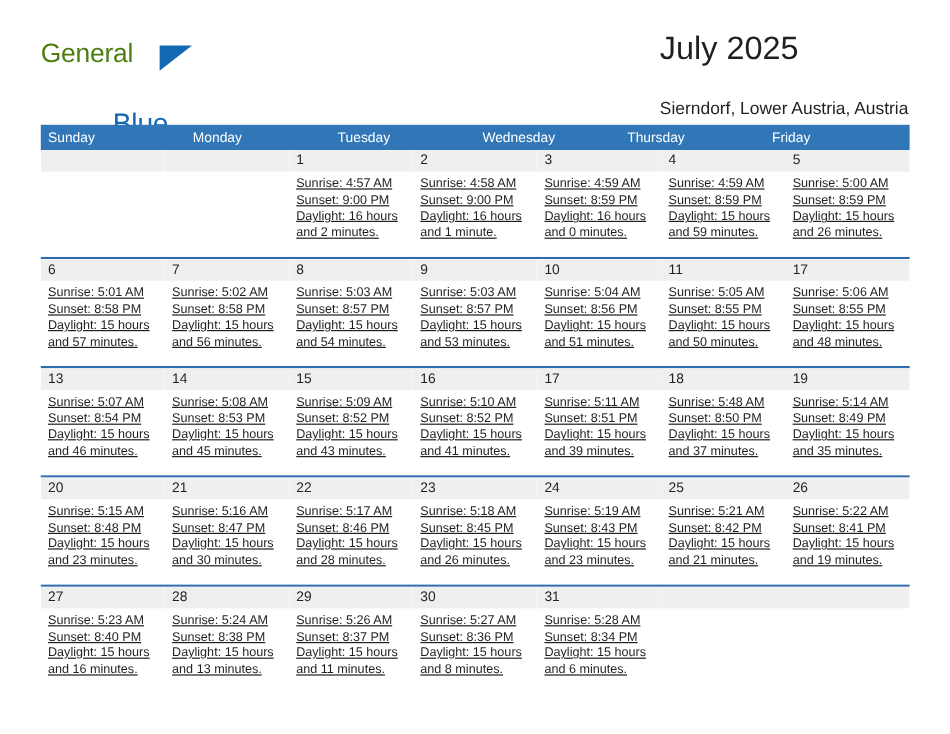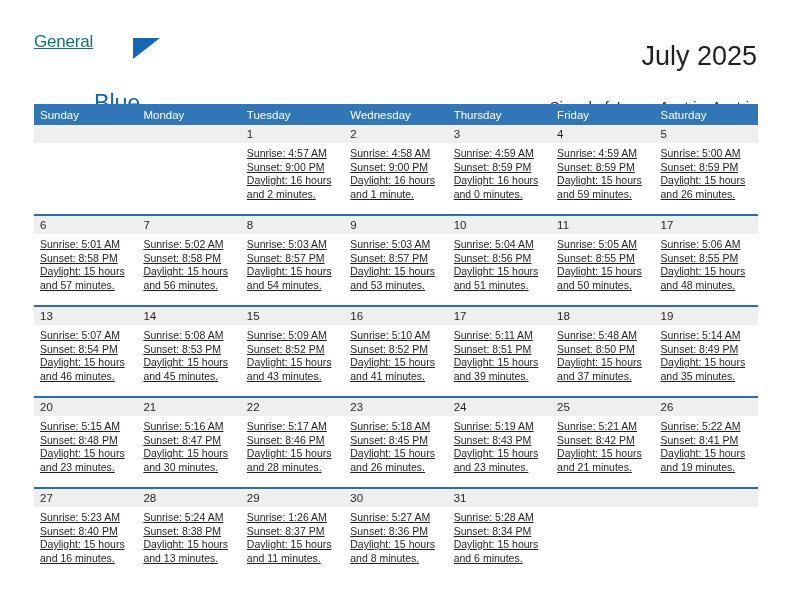--- a/index.html
+++ b/index.html
@@ -33,25 +33,24 @@
     position: absolute;
     left: 0;
     top: 6px;
     width: 230px;
     height: 60px;
   }
   .brand-general {
     position: absolute;
     left: 0;
     top: 0;
-    font-size: 17px;
+    font-size: 22px;
     letter-spacing: -0.2px;
-    color: #0f766e;
+    color: #4d7c0f;
     font-family: "Liberation Sans", sans-serif;
-    text-decoration: underline;
   }
   .brand-tri {
     position: absolute;
     left: 99px;
     top: 6px;
     width: 0;
     height: 0;
     border-left: 27px solid #1268b3;
     border-bottom: 21px solid transparent;
   }
@@ -61,22 +60,21 @@
     top: 25px;
     font-size: 23.5px;
     letter-spacing: -0.2px;
     color: #1268b3;
     font-family: "Liberation Sans", sans-serif;
     margin-top: 33px;
   }
   .title-block {
     position: absolute;
     right: 0;
-    top: 16px;
-    text-align: right;
+    top: 0;
   }
   .cal-title {
     font-size: 27px;
     color: #231f20;
     line-height: 1.1;
     white-space: nowrap;
   }
   .cal-subtitle {
     margin-top: 27px;
     font-size: 14.5px;
@@ -160,21 +158,20 @@
   </div>
 
   <div class="calendar">
     <div class="weekday-row" id="weekday-row">
         <div class="weekday">Sunday</div>
         <div class="weekday">Monday</div>
         <div class="weekday">Tuesday</div>
         <div class="weekday">Wednesday</div>
         <div class="weekday">Thursday</div>
         <div class="weekday">Friday</div>
-        <div class="weekday">Saturday</div>
       </div>
     <div id="weeks-container">
         <div class="week-row first">
           <div class="day-cell empty">
             <div class="day-band"></div>
             <div class="day-body"></div>
           </div>
           <div class="day-cell empty">
             <div class="day-band"></div>
             <div class="day-body"></div>
@@ -435,21 +432,21 @@
             <div class="day-body">
               <div>Sunrise: 5:24 AM</div>
               <div>Sunset: 8:38 PM</div>
               <div>Daylight: 15 hours</div>
               <div>and 13 minutes.</div>
             </div>
           </div>
           <div class="day-cell">
             <div class="day-band">29</div>
             <div class="day-body">
-              <div>Sunrise: 1:26 AM</div>
+              <div>Sunrise: 5:26 AM</div>
               <div>Sunset: 8:37 PM</div>
               <div>Daylight: 15 hours</div>
               <div>and 11 minutes.</div>
             </div>
           </div>
           <div class="day-cell">
             <div class="day-band">30</div>
             <div class="day-body">
               <div>Sunrise: 5:27 AM</div>
               <div>Sunset: 8:36 PM</div>

